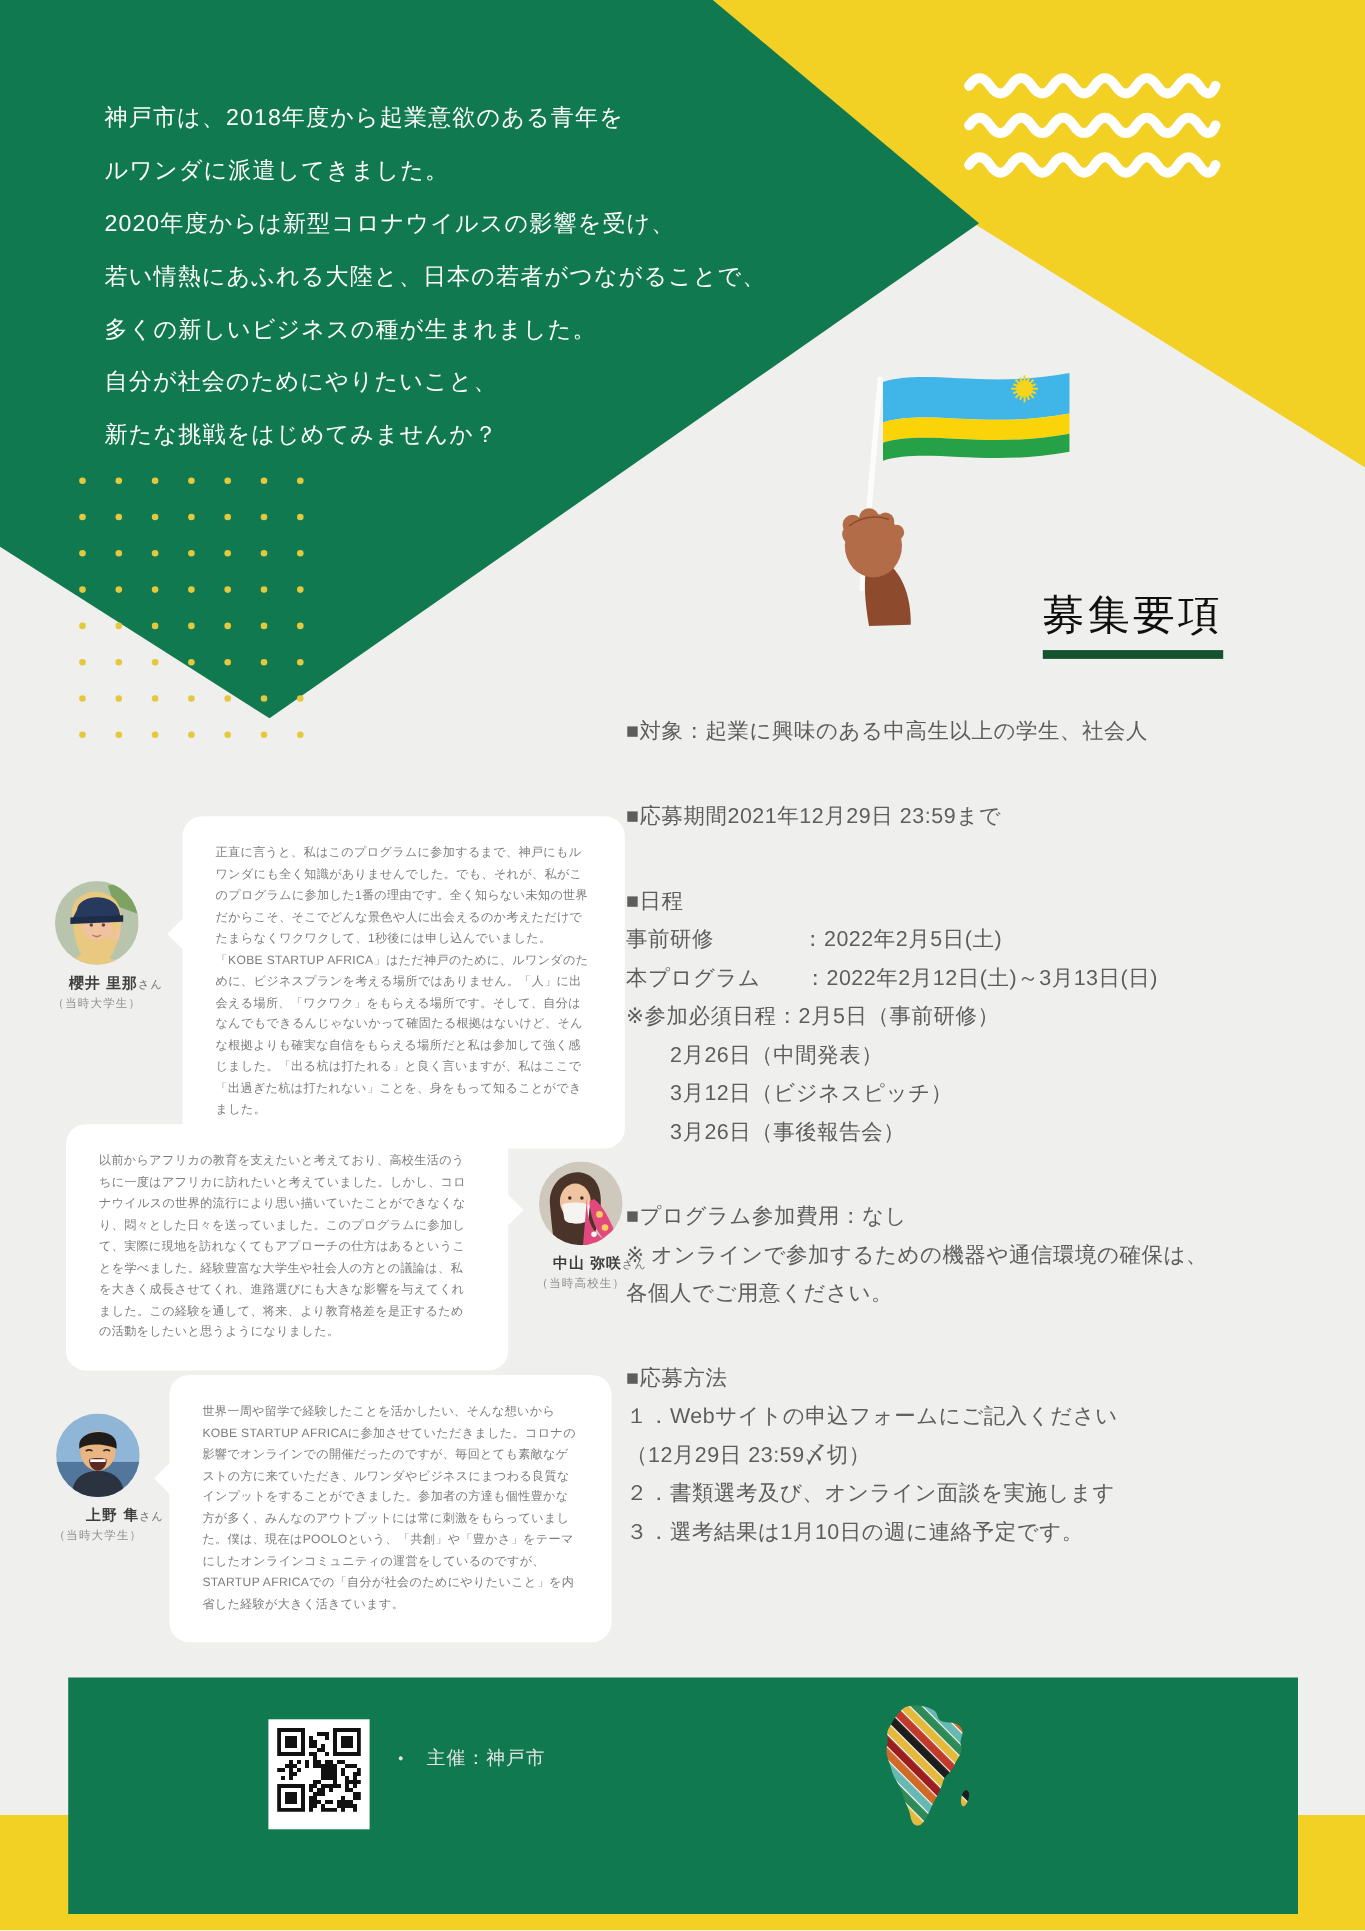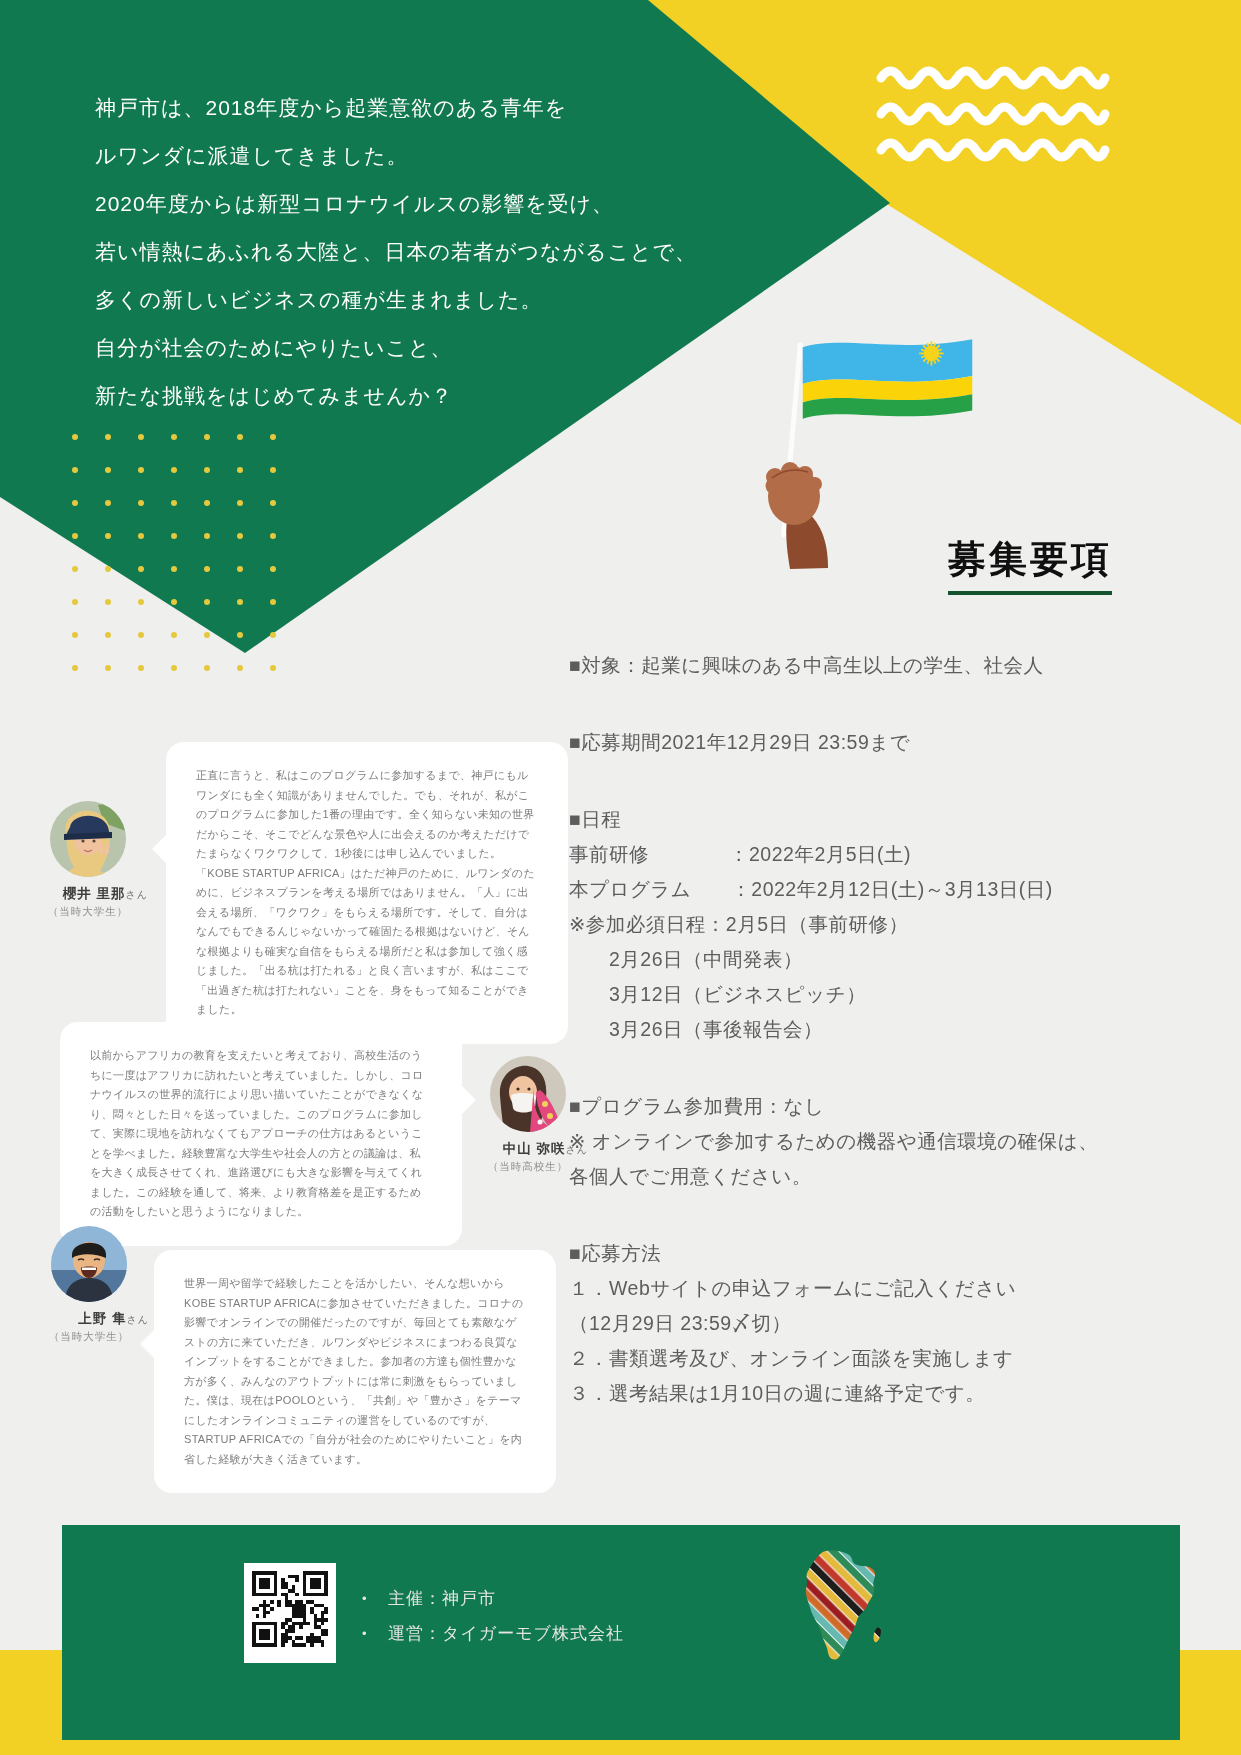--- a/index.html
+++ b/index.html
@@ -20,36 +20,36 @@
   .hero-line{color:#ffffff;font-size:21px;line-height:48px;letter-spacing:1px;white-space:pre;}
 
   
   .flag-group{position:absolute;left:0;top:0;}
   .pole{position:absolute;left:798px;top:342px;width:5px;height:196px;background:#fcfcfc;
     transform:rotate(5deg);transform-origin:top left;border-radius:3px;}
   .cloth{position:absolute;left:800px;top:333px;}
   .hand{position:absolute;left:752px;top:448px;}
 
   
-  .title{position:absolute;left:948px;top:534px;font-size:38px;font-weight:700;color:#101010;
-    letter-spacing:3px;border-bottom:4px solid #14532d;padding-bottom:6px;}
+  .title{position:absolute;left:948px;top:534px;font-size:38px;font-weight:400;color:#101010;
+    letter-spacing:3px;border-bottom:8px solid #14532d;padding-bottom:6px;}
   .details{position:absolute;left:553px;top:648px;width:640px;}
   .section{margin-bottom:42px;margin-left:16px;}
   .dline{font-size:19.5px;line-height:35px;color:#5d5d5d;white-space:pre-wrap;letter-spacing:0.5px;}
 
   
   .bubble{position:absolute;background:#ffffff;border-radius:18px;padding:24px 30px;width:342px;}
   .bubble p{margin:0;font-size:11px;line-height:19.5px;color:#7c7c7c;letter-spacing:0.3px;}
   .tail{position:absolute;width:24px;height:24px;background:#ffffff;transform:rotate(45deg);}
   .bubble-1{left:166px;top:742px;} .bubble-1 .tail{left:-9px;top:95px;}
   .bubble-2{left:60px;top:1022px;} .bubble-2 .tail{right:-9px;top:66px;}
   .bubble-3{left:154px;top:1250px;} .bubble-3 .tail{left:-9px;top:82px;}
 
   .profile{position:absolute;width:120px;text-align:center;}
-  .profile-1{left:28px;top:801px;} .profile-2{left:468px;top:1056px;} .profile-3{left:29px;top:1226px;}
+  .profile-1{left:28px;top:801px;} .profile-2{left:468px;top:1056px;} .profile-3{left:29px;top:1285px;}
   .avatar{width:76px;height:76px;border-radius:50%;overflow:hidden;margin:0 auto;display:block;}
   .pname{margin-top:8px;font-size:13.5px;font-weight:700;color:#3e3e3e;letter-spacing:1px;text-align:right;}
   .pname .suffix{font-size:10px;font-weight:400;color:#6e6e6e;}
   .pnote{margin-top:2px;font-size:10.5px;color:#8f8f8f;letter-spacing:1px;}
 
   
   .yellow-strip{position:absolute;left:0;top:1650px;width:1241px;height:105px;background:#f2d024;}
   .footer-band{position:absolute;left:62px;top:1525px;width:1118px;height:215px;background:#11794f;}
   .qr{position:absolute;left:182px;top:38px;width:92px;height:100px;background:#ffffff;
     display:flex;justify-content:center;}
@@ -411,21 +411,20 @@
           <rect x="16" y="2" width="3" height="3" fill="#111111"></rect>
           <rect x="0" y="14" width="7" height="7" fill="#111111"></rect>
           <rect x="1" y="15" width="5" height="5" fill="#ffffff"></rect>
           <rect x="2" y="16" width="3" height="3" fill="#111111"></rect>
         </svg>
     </div>
     <div class="credits">
 
         <div class="credit-line"><span class="cd">•</span><span>主催：神戸市</span></div>
 
-        <div class="credit-line"><span class="cd">•</span><span>運営：タイガーモブ株式会社</span></div>
       </div>
     <svg class="africa" width="92" height="112" viewBox="0 0 90 110">
       <defs>
         <pattern id="afr-stripes" width="64" height="64" patternUnits="userSpaceOnUse" patternTransform="rotate(-45)">
           <rect width="64" height="64" fill="#ffffff"></rect>
           <rect x="0" width="7" height="64" fill="#1d1d1b"></rect>
           <rect x="8" width="7" height="64" fill="#c0392b"></rect>
           <rect x="16" width="7" height="64" fill="#e5b93c"></rect>
           <rect x="24" width="7" height="64" fill="#2e8b57"></rect>
           <rect x="32" width="7" height="64" fill="#66b8b0"></rect>

